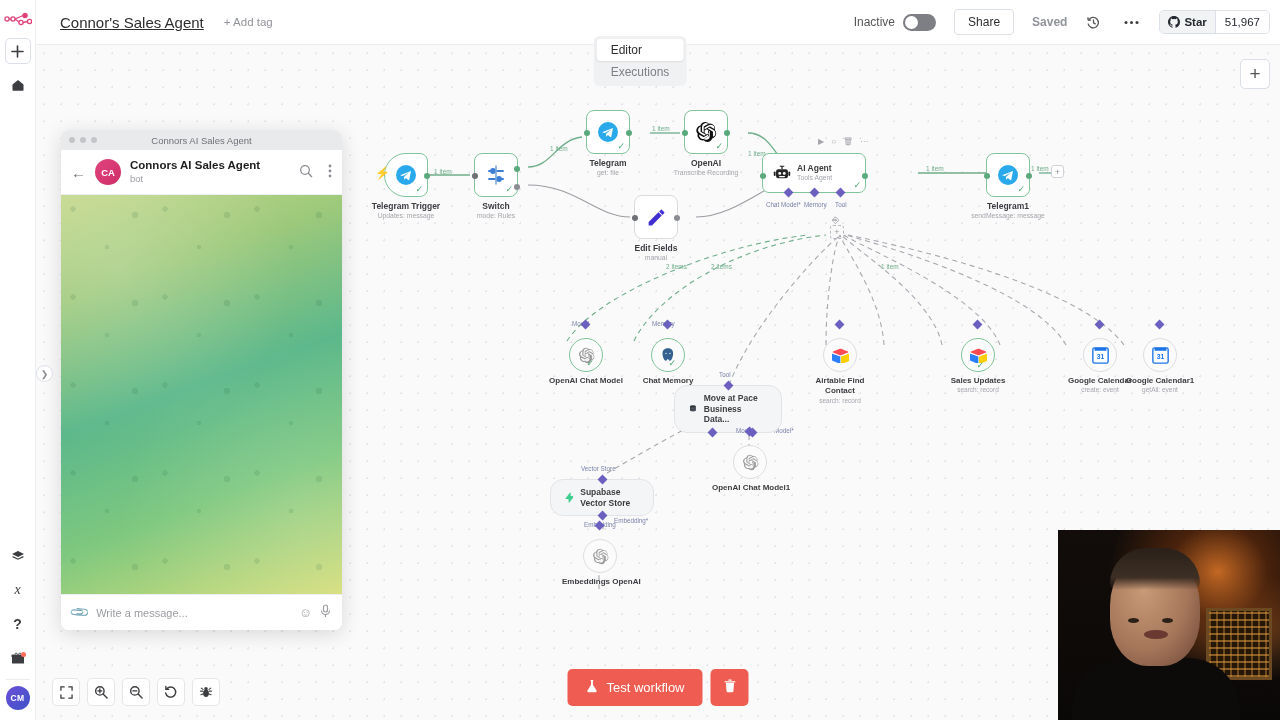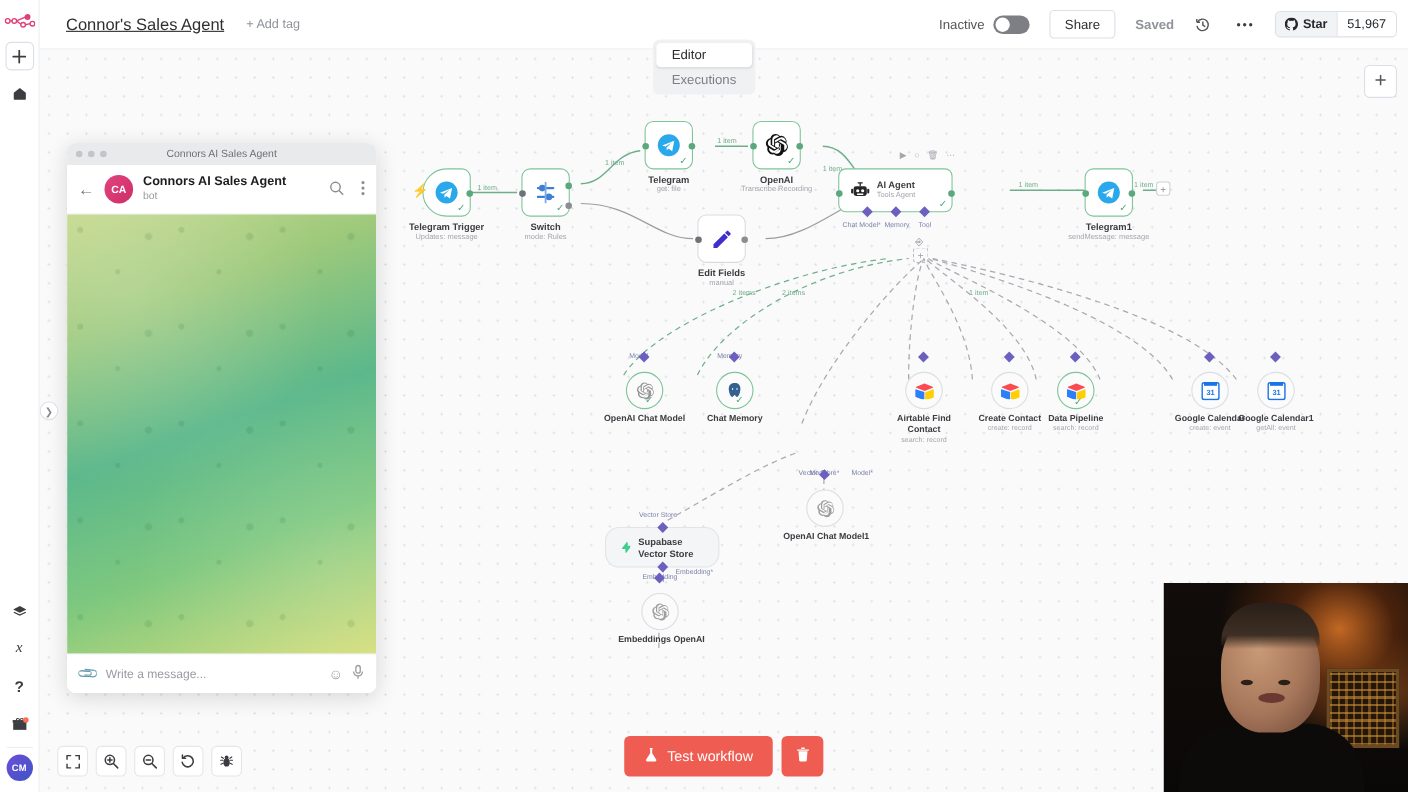--- a/index.html
+++ b/index.html
@@ -630,44 +630,32 @@
       <svg width="17" height="15" viewBox="0 0 20 17">
           <path fill="#fc4a52" d="M9.3.6 1.2 3.9c-.5.2-.5.9 0 1.1l8.1 3.2c.4.2.9.2 1.3 0l8.1-3.2c.5-.2.5-.9 0-1.1L10.6.6c-.4-.2-.9-.2-1.3 0z"></path>
           <path fill="#2d7ff9" d="M9.8 9.6v8.1c0 .4-.4.7-.8.5L0 14.5V6.8c0-.2.2-.3.4-.3l9.4 3.1z"></path>
           <path fill="#ffcf00" d="M19.6 6.5 11 9.8c-.2.1-.4.3-.4.5v7.8c0 .4.4.7.8.5l8.2-3.2c.2-.1.4-.3.4-.5V7c0-.4-.4-.6-.8-.5z"></path>
         </svg>
     </div>
     <div class="rlabel" style="white-space:normal;line-height:1.25;">Airtable Find Contact</div>
     <div class="rsub">search: record</div>
   </div>
 
-  <div class="rnode" style="left:846px; top:293px; width:72px;">
-    <div class="rcircle">
-      <span class="diamond"></span>
-      <svg width="17" height="15" viewBox="0 0 20 17">
-          <path fill="#fc4a52" d="M9.3.6 1.2 3.9c-.5.2-.5.9 0 1.1l8.1 3.2c.4.2.9.2 1.3 0l8.1-3.2c.5-.2.5-.9 0-1.1L10.6.6c-.4-.2-.9-.2-1.3 0z"></path>
-          <path fill="#2d7ff9" d="M9.8 9.6v8.1c0 .4-.4.7-.8.5L0 14.5V6.8c0-.2.2-.3.4-.3l9.4 3.1z"></path>
-          <path fill="#ffcf00" d="M19.6 6.5 11 9.8c-.2.1-.4.3-.4.5v7.8c0 .4.4.7.8.5l8.2-3.2c.2-.1.4-.3.4-.5V7c0-.4-.4-.6-.8-.5z"></path>
-        </svg>
-    </div>
-    <div class="rlabel">Create Contact</div>
-    <div class="rsub">create: record</div>
-  </div>
 
   <div class="rnode" style="left:906px; top:293px; width:72px;">
     <div class="rcircle green">
       <span class="diamond"></span>
       <svg width="17" height="15" viewBox="0 0 20 17">
           <path fill="#fc4a52" d="M9.3.6 1.2 3.9c-.5.2-.5.9 0 1.1l8.1 3.2c.4.2.9.2 1.3 0l8.1-3.2c.5-.2.5-.9 0-1.1L10.6.6c-.4-.2-.9-.2-1.3 0z"></path>
           <path fill="#2d7ff9" d="M9.8 9.6v8.1c0 .4-.4.7-.8.5L0 14.5V6.8c0-.2.2-.3.4-.3l9.4 3.1z"></path>
           <path fill="#ffcf00" d="M19.6 6.5 11 9.8c-.2.1-.4.3-.4.5v7.8c0 .4.4.7.8.5l8.2-3.2c.2-.1.4-.3.4-.5V7c0-.4-.4-.6-.8-.5z"></path>
         </svg>
       <span class="node-check" style="right:10px;bottom:1px;">✓</span>
     </div>
-    <div class="rlabel">Data Pipeline</div>
+    <div class="rlabel">Sales Updates</div>
     <div class="rsub">search: record</div>
   </div>
 
 
   <div class="rnode" style="left:1022px; top:293px; width:84px;">
     <div class="rcircle">
       <span class="diamond"></span>
       <svg width="17" height="17" viewBox="0 0 20 20">
           <rect x="1" y="1" width="18" height="18" rx="2" fill="#fff" stroke="#1a73e8" stroke-width="1.6"></rect>
           <rect x="3" y="1" width="14" height="3.4" fill="#1a73e8"></rect>
@@ -684,20 +672,34 @@
       <svg width="17" height="17" viewBox="0 0 20 20">
           <rect x="1" y="1" width="18" height="18" rx="2" fill="#fff" stroke="#1a73e8" stroke-width="1.6"></rect>
           <rect x="3" y="1" width="14" height="3.4" fill="#1a73e8"></rect>
           <text x="10" y="14.5" font-size="8" font-family="Liberation Sans, sans-serif" fill="#1a73e8" text-anchor="middle" font-weight="bold">31</text>
         </svg>
     </div>
     <div class="rlabel">Google Calendar1</div>
     <div class="rsub">getAll: event</div>
   </div>
 
+  <div class="pill" style="left:638px; top:340px; width:108px;">
+    <span class="sub-port" style="left:50px; top:-4px;"></span>
+    <span class="port-label" style="left:44px; top:-15px;">Tool</span>
+    <svg width="15" height="15" viewBox="0 0 20 20">
+        <ellipse cx="10" cy="4" rx="7.5" ry="2.6" fill="#30343b"></ellipse>
+        <path d="M2.5 4v5c0 1.4 3.4 2.6 7.5 2.6s7.5-1.2 7.5-2.6V4" fill="#30343b"></path>
+        <path d="M2.5 9.5v5c0 1.4 3.4 2.6 7.5 2.6s7.5-1.2 7.5-2.6v-5" fill="#30343b"></path>
+        <ellipse cx="10" cy="9.4" rx="7.5" ry="2.4" fill="#4c525c"></ellipse>
+        <ellipse cx="10" cy="14.4" rx="7.5" ry="2.4" fill="#4c525c"></ellipse>
+      </svg>
+    <div class="pill-title">Move at Pace Business Data...</div>
+    <span class="sub-port" style="left:34px; bottom:-4px;"></span>
+    <span class="sub-port" style="left:74px; bottom:-4px;"></span>
+  </div>
   <span class="port-label" style="left:690px; top:382px;">Vector Store*</span>
   <span class="port-label" style="left:738px; top:382px;">Model*</span>
 
   <div class="pill" style="left:514px; top:434px; width:104px;">
     <span class="sub-port" style="left:48px; top:-4px;"></span>
     <span class="port-label" style="left:30px; top:-15px;">Vector Store</span>
     <svg width="13" height="15" viewBox="0 0 14 16">
         <path fill="#3ecf8e" d="M8.2 0 1 9.2c-.5.6-.1 1.5.7 1.5H6v5.1c0 .8 1 1.1 1.5.5l7-9.2c.5-.6.1-1.5-.7-1.5H9.6V.6c0-.8-.9-1.2-1.4-.6z"></path>
       </svg>
     <div class="pill-title">Supabase Vector Store</div>

